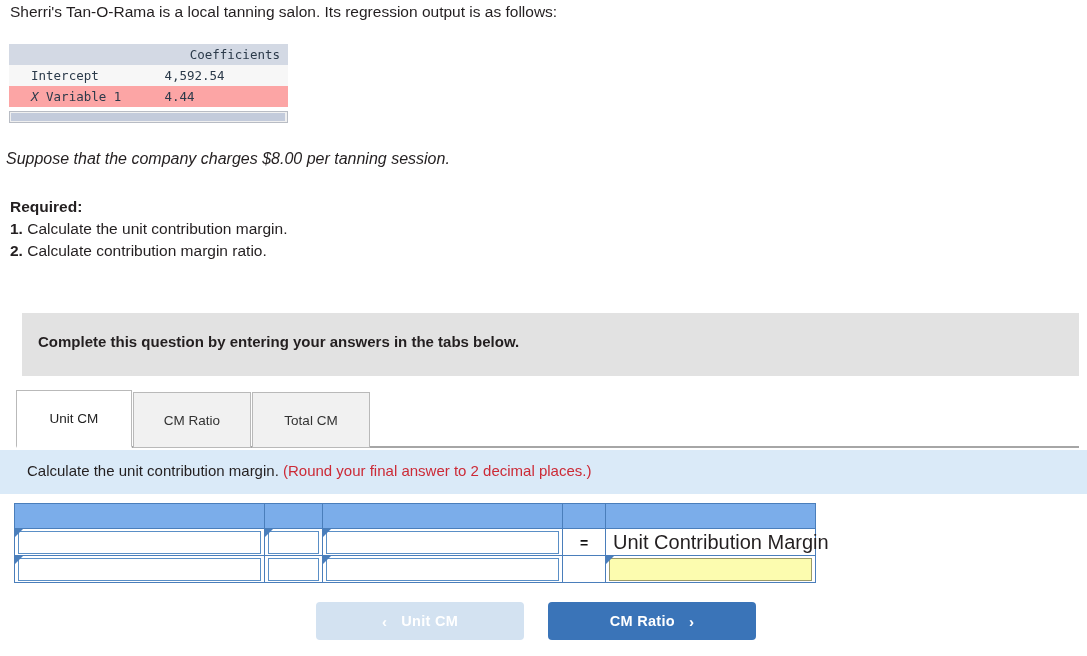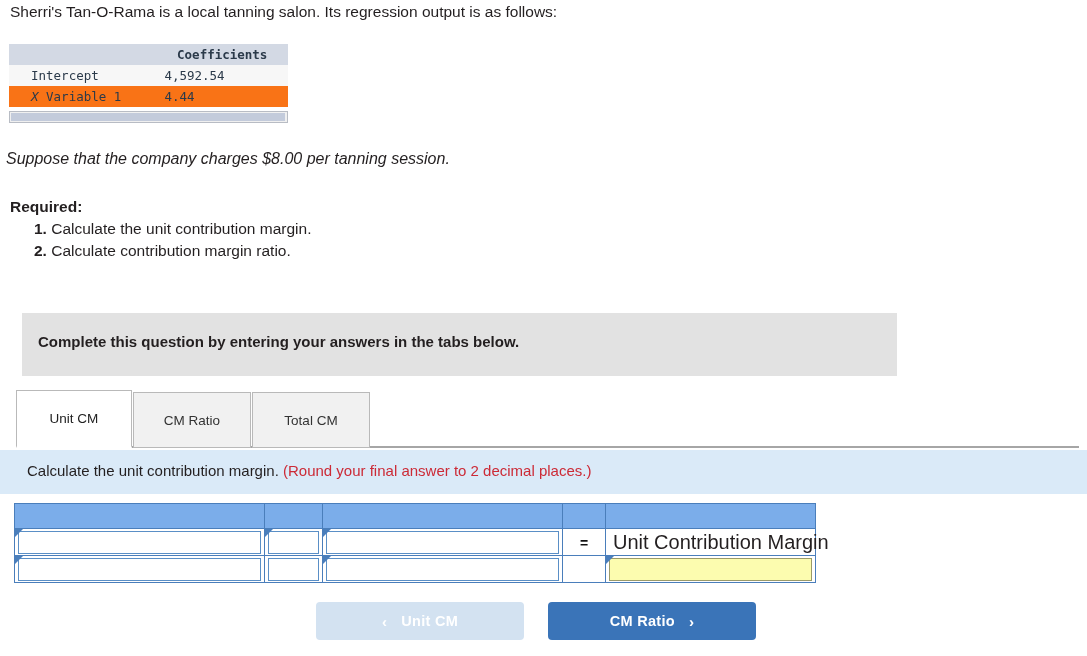--- a/index.html
+++ b/index.html
@@ -39,33 +39,34 @@
     color: #2b3a4a;
   }
   table.reg th, table.reg td {
     padding: 2px 8px 2px 6px;
     border: none;
     white-space: nowrap;
     line-height: 17px;
   }
   table.reg thead th {
     background: #d3d9e4;
-    font-weight: bold;
+    text-align: right;
+    font-weight: normal;
   }
   table.reg thead th.blankhead { background: #d3d9e4; }
   table.reg tbody td.lbl {
     background: #f7f7f7;
     text-align: left;
     padding-left: 22px;
   }
   table.reg tbody td.val {
     background: #f7f7f7;
     padding-right: 14px;
   }
-  table.reg tbody tr.alt td { background: #f97316; }
+  table.reg tbody tr.alt td { background: #fca5a5; }
   .ital { font-style: italic; }
   .scrollbar-track {
     margin-top: 4px;
     width: 279px;
     height: 12px;
     background: #f0f0f0;
     border: 1px solid #b8bcc4;
     position: relative;
   }
   .scrollbar-thumb {
@@ -84,28 +85,28 @@
     white-space: nowrap;
     font-style: italic;
   }
   .required-block {
     position: absolute;
     left: 10px; top: 196px;
     font-size: 15.5px;
     line-height: 22px;
   }
   .required-block .hdr { font-weight: bold; display: block; }
-  .required-block .req-line { display: block; white-space: nowrap; margin-left: 24px; }
+  .required-block .req-line { display: block; white-space: nowrap; }
   .required-block .req-line b { font-weight: bold; }
 
   
   .gray-banner {
     position: absolute;
     left: 22px; top: 313px;
-    width: 875px; height: 63px;
+    width: 1057px; height: 63px;
     background: #e2e2e2;
   }
   .gray-banner .txt {
     position: absolute;
     left: 16px; top: 20px;
     font-size: 15px;
     font-weight: bold;
     color: #231f20;
     white-space: nowrap;
   }

